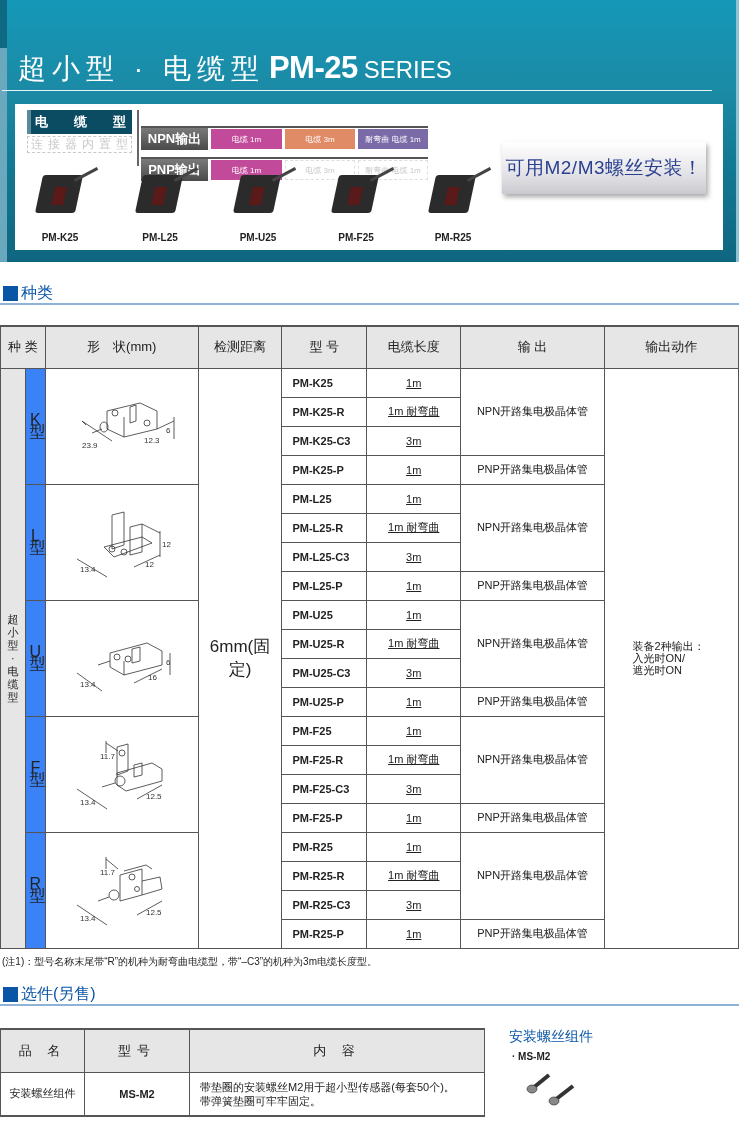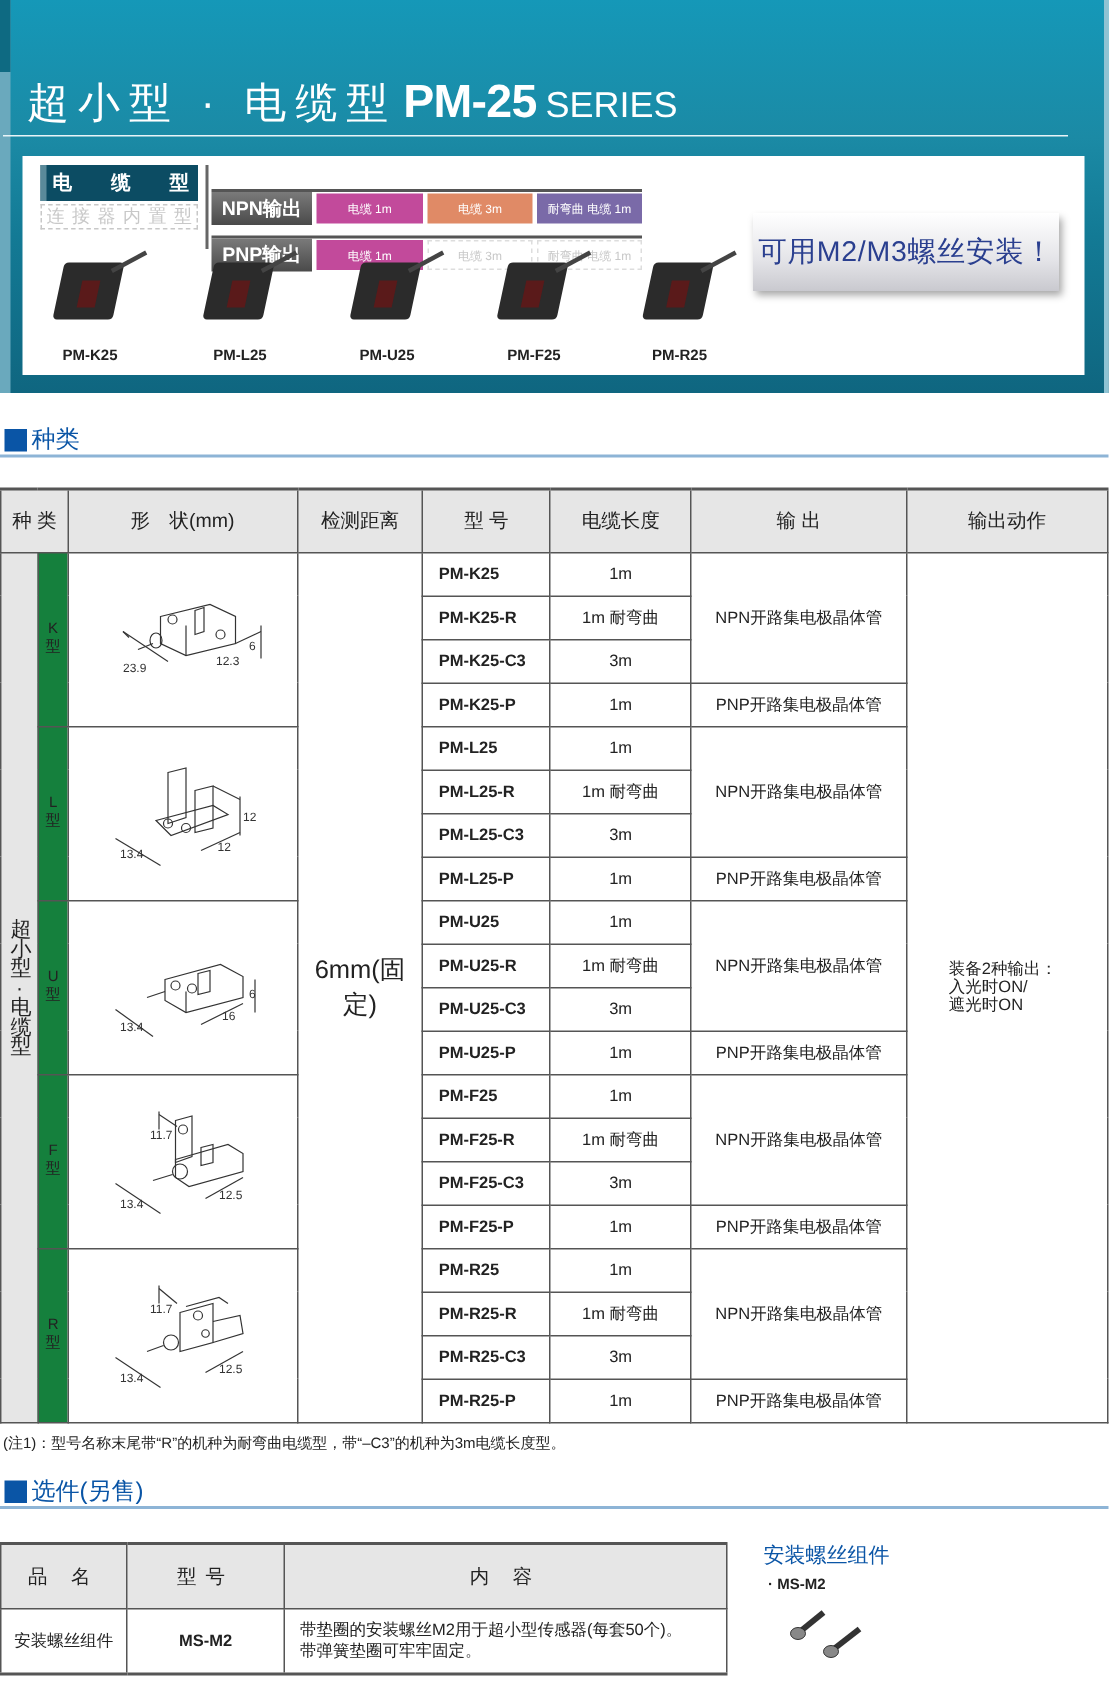--- a/index.html
+++ b/index.html
@@ -51,26 +51,26 @@
 
   
   .section-head { position: absolute; left: 0; width: 739px; height: 22px; border-bottom: 2px solid #8db4d6; display: flex; align-items: center; }
   .section-head .sq { width: 15px; height: 15px; background: #0a55a6; margin-left: 3px; }
   .section-head .txt { color: #0a55a6; font-size: 16px; margin-left: 3px; }
 
   
   table.spec { position: absolute; left: 0; top: 325px; width: 739px; border-collapse: collapse; font-size: 11px; }
   table.spec th { background: #e6e6e6; height: 42px; font-size: 13px; font-weight: normal; color: #222; border: 1px solid #555; border-top: 2px solid #555; }
   table.spec td { border: 1px solid #555; height: 29px; text-align: center; vertical-align: middle; }
-  td.cat-outer { background: #e6e6e6; width: 25px; font-size: 14px; line-height: 13px; }
-  td.cat-inner { background: #15803d; width: 20px; font-size: 10px; line-height: 12px; }
+  td.cat-outer { background: #e6e6e6; width: 25px; font-size: 11px; line-height: 13px; }
+  td.cat-inner { background: #3b82f6; width: 20px; font-size: 16px; line-height: 12px; }
   td.shape { width: 153px; background: #fff; position: relative; }
   td.dist { width: 84px; font-size: 17px; }
   td.model { width: 85px; text-align: left !important; padding-left: 10px; font-weight: bold; font-size: 11px; }
-  td.cable { width: 95px; }
+  td.cable { width: 95px; text-decoration: underline; }
   td.output { width: 144px; }
   td.action { width: 135px; text-align: left !important; padding-left: 28px; line-height: 12px; font-size: 11px; }
 
   .drawing { width: 120px; height: 90px; margin: 0 auto; position: relative; }
   .drawing svg { width: 120px; height: 90px; }
 
   .note { position: absolute; left: 2px; top: 955px; font-size: 10px; color: #222; }
 
   
   table.opt { position: absolute; left: 0; top: 1028px; width: 485px; border-collapse: collapse; font-size: 11px; }

